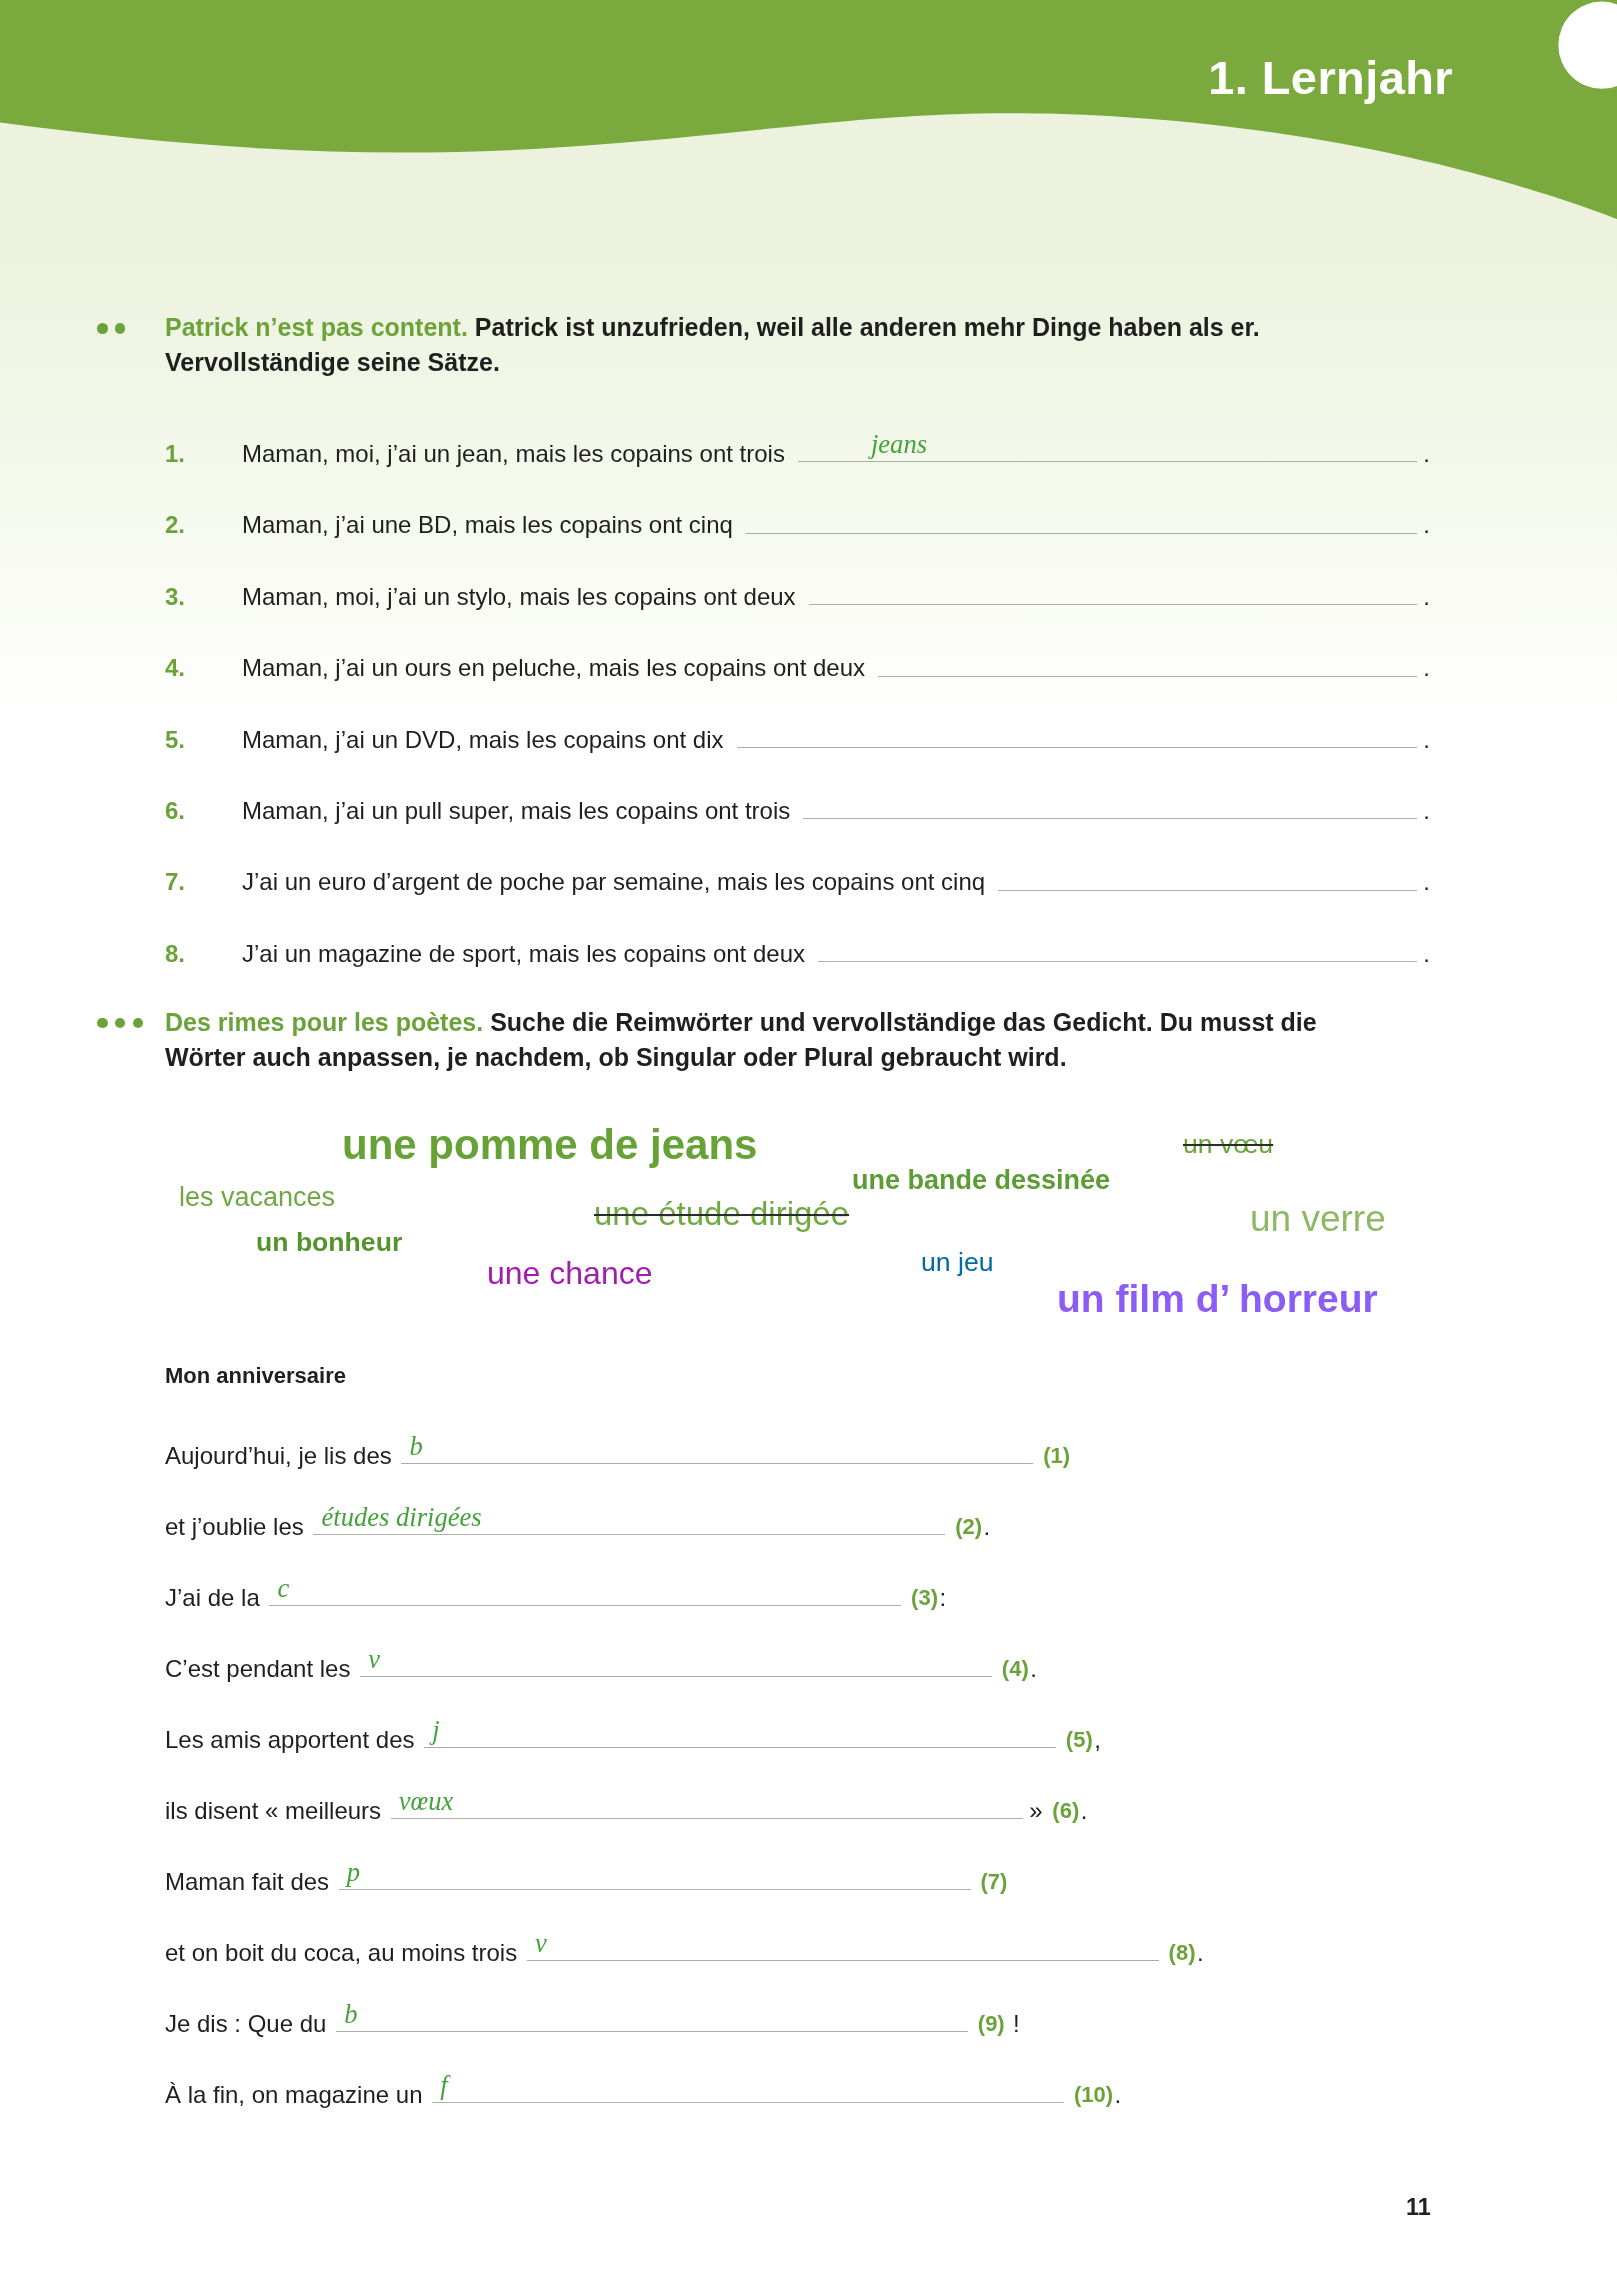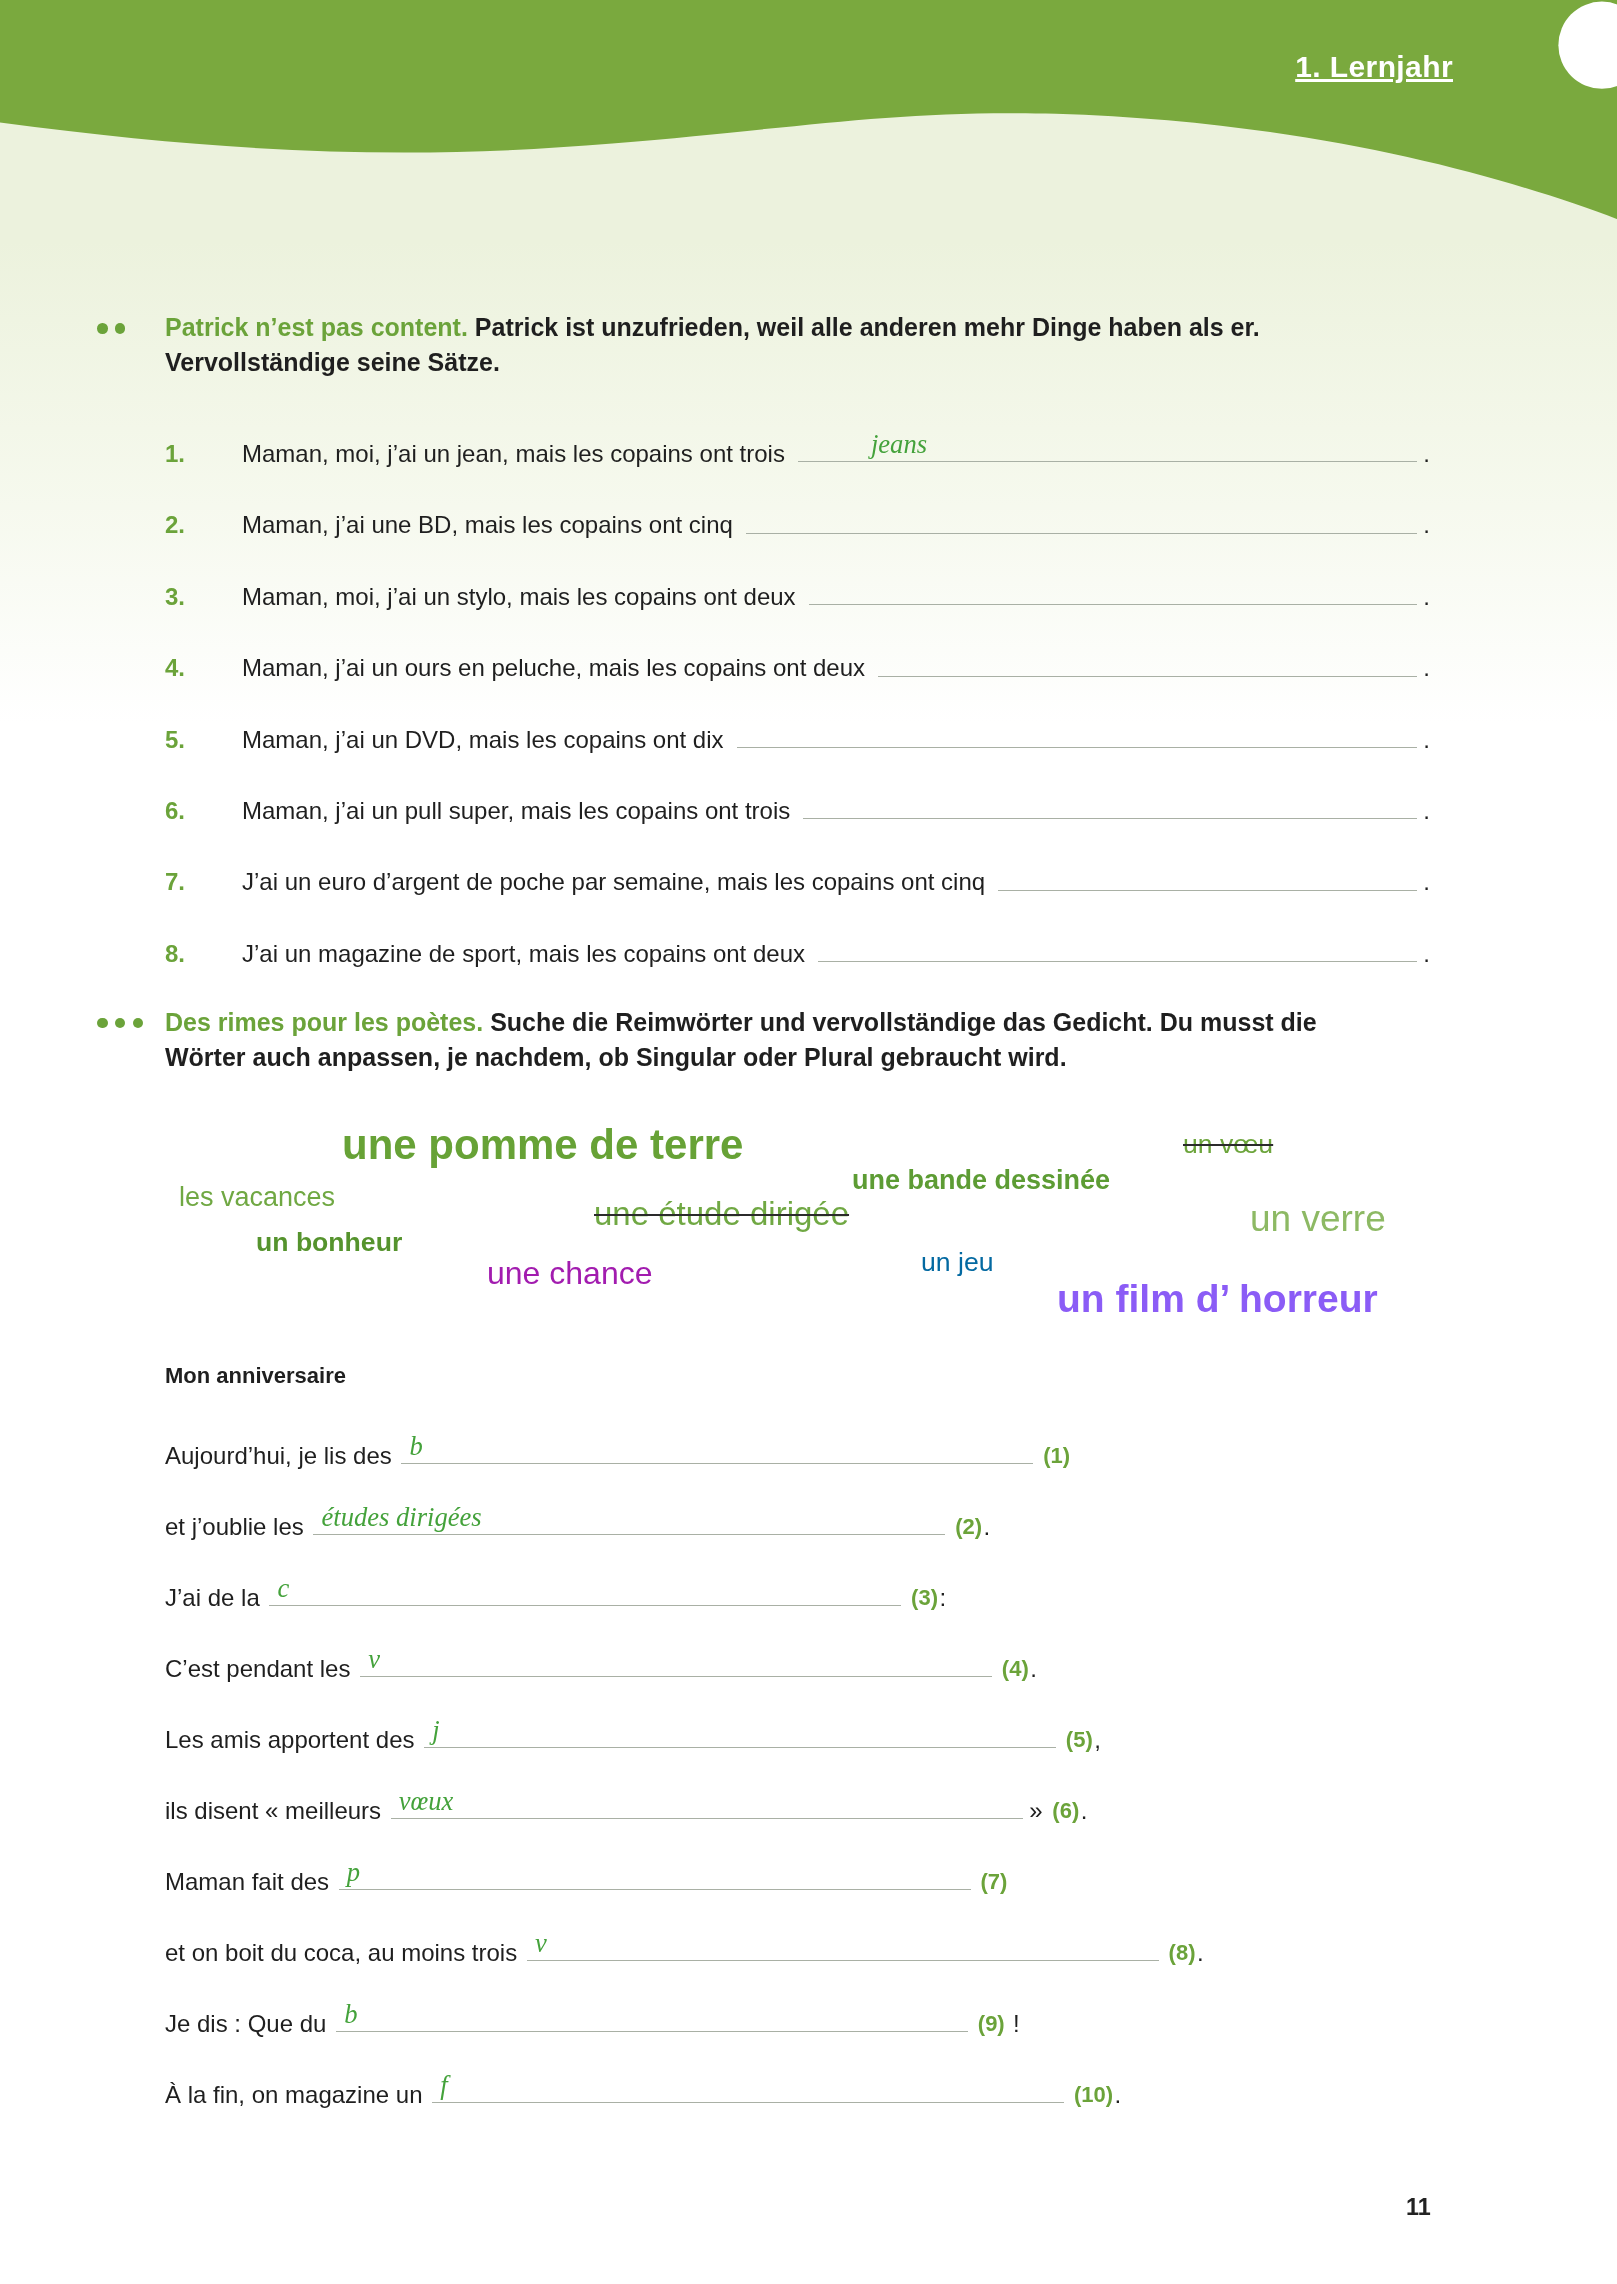--- a/index.html
+++ b/index.html
@@ -5,21 +5,21 @@
   html,body{margin:0;padding:0;}
   body{
     width:1618px;height:2284px;position:relative;background:#ffffff;
     font-family:"Liberation Sans",sans-serif;color:#1f1f1f;overflow:hidden;
   }
   
   .band{position:absolute;top:0;left:0;width:1618px;height:242px;}
   .band svg{display:block;width:100%;height:100%;}
   .header-title{
     position:absolute;top:50px;right:165px;
-    font-size:30px;font-weight:bold;color:#ffffff;letter-spacing:0.4px;text-decoration:underline;
+    font-size:47px;font-weight:bold;color:#ffffff;letter-spacing:0.4px;
   }
   .fade{
     position:absolute;top:241px;left:0;width:100%;height:483px;
     background:linear-gradient(to bottom,#ecf2dd 0%,#f6f9ee 55%,#ffffff 100%);
   }
   
   .content{position:absolute;top:0;left:0;width:100%;}
   .ex-head{display:flex;margin:0 188px 0 97px;}
   .ex1{margin-top:310px;}
   .ex2{margin-top:37px;}
@@ -173,21 +173,21 @@
           <span class="dot"></span>
           <span class="dot"></span>
         </span>
       <div class="ex-text">
         <span class="t-green">Des rimes pour les poètes.</span>
         <span>Suche die Reimwörter und vervollständige das Gedicht. Du musst die Wörter auch anpassen, je nachdem, ob Singular oder Plural gebraucht wird.</span>
       </div>
     </div>
 
     <div class="cloud">
-        <span class="word w0">une pomme de terre</span>
+        <span class="word w0">une pomme de jeans</span>
         <span class="word w1">les vacances</span>
         <span class="word w2">une bande dessinée</span>
         <span class="word w3 struck">un vœu</span>
         <span class="word w4">un bonheur</span>
         <span class="word w5 struck">une étude dirigée</span>
         <span class="word w6">un verre</span>
         <span class="word w7">une chance</span>
         <span class="word w8">un jeu</span>
         <span class="word w9">un film d’ horreur</span>
       </div>

